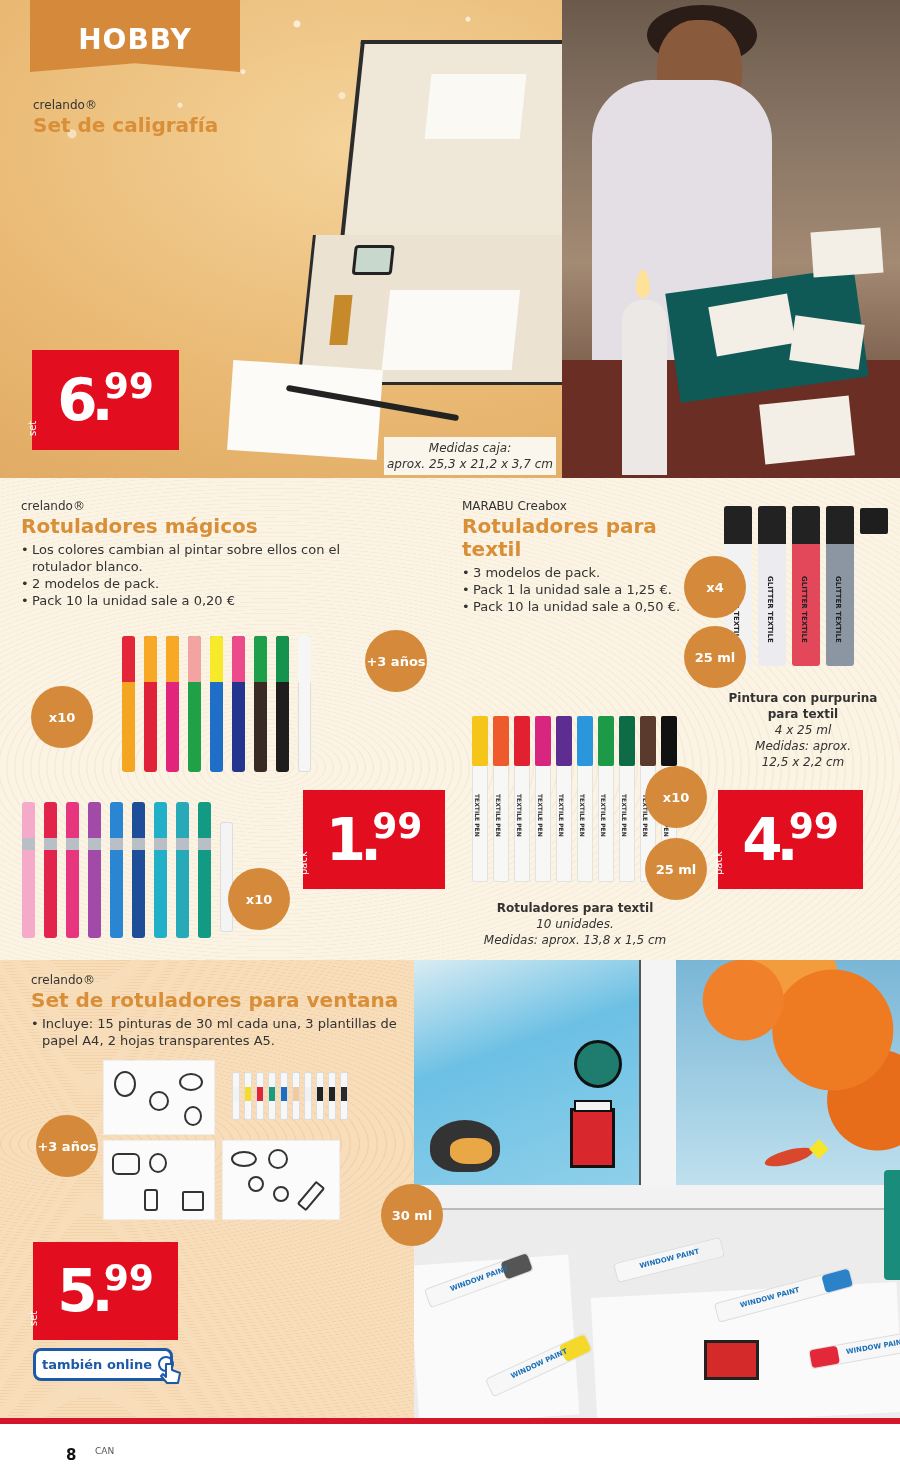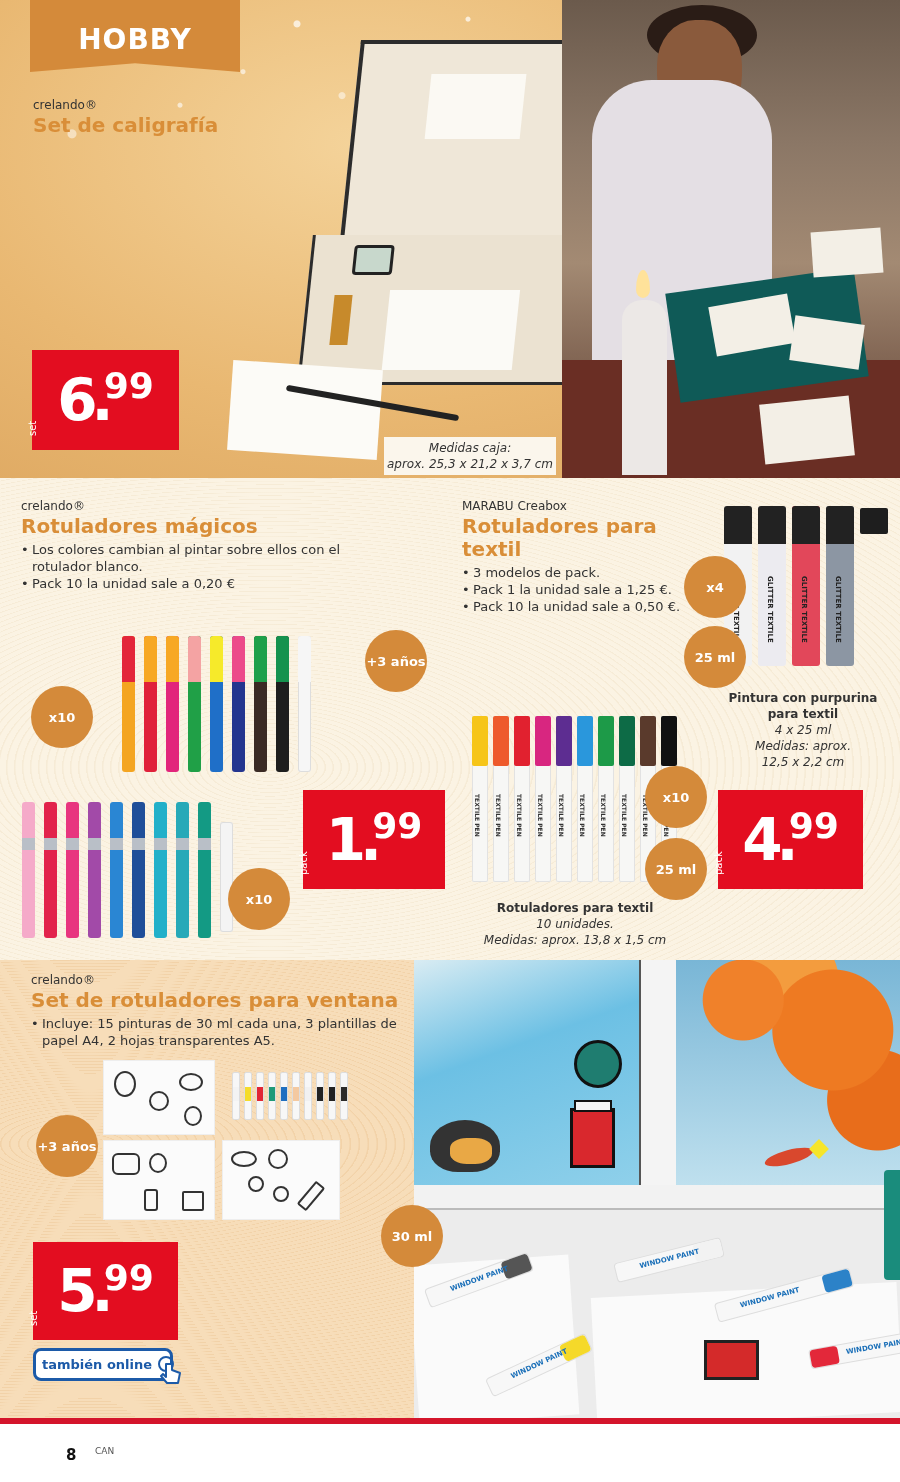--- a/index.html
+++ b/index.html
@@ -185,20 +185,21 @@
     </div>
   </section>
 
   <section class="sec2">
 
     <div class="s2a-text">
       <div class="brand">crelando®</div>
       <div class="title">Rotuladores mágicos</div>
       <ul class="bullets">
         <li>Los colores cambian al pintar sobre ellos con el rotulador blanco.</li>
+        <li>2 modelos de pack.</li>
         <li>Pack 10 la unidad sale a 0,20 €</li>
       </ul>
     </div>
 
     <div class="marker-row" id="mm-row1" style="left:122px;top:158px;">
         <div class="marker" style="background: rgb(244, 165, 33);">
           <div class="cap" style="background: rgb(227, 38, 58);"></div>
         </div>
         <div class="marker" style="background: rgb(224, 33, 58);">
           <div class="cap" style="background: rgb(247, 168, 36);"></div>
@@ -449,21 +450,21 @@
         <div class="cap" style="background:#f5d92a;"></div>
           <span class="lbl">WINDOW PAINT</span>
       </div>
       <div class="wpen" style="left:395px;top:380px;width:110px;transform:rotate(-10deg);">
         <div class="cap" style="background:#e3283a;left:0;right:auto;"></div>
           <span class="lbl" style="left:36px;">WINDOW PAINT</span>
       </div>
       <div class="sticker" style="left:470px;top:210px;width:20px;height:110px;background:#1a8c7c;border-radius:4px;"></div>
     </div>
 
-    <div class="badge" style="left:381px;top:245px;width:62px;height:62px;text-align:right;">30 ml</div>
+    <div class="badge" style="left:381px;top:224px;width:62px;height:62px;text-align:right;">30 ml</div>
 
     <div class="price-box" style="left:33px;top:282px;width:145px;height:98px;">
       <span class="unit">set</span>
       <span class="int">5</span>
       <span class="dot">.</span>
       <span class="dec">99</span>
     </div>
   </section>
 
   <div class="online-badge">

